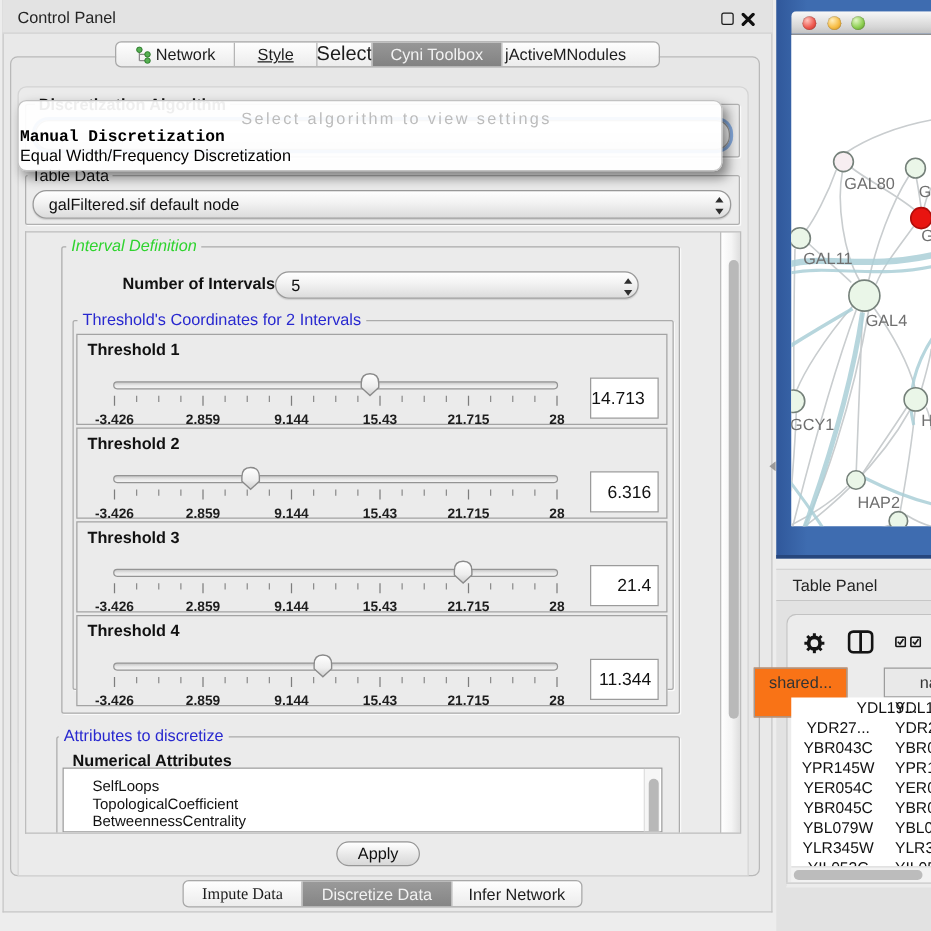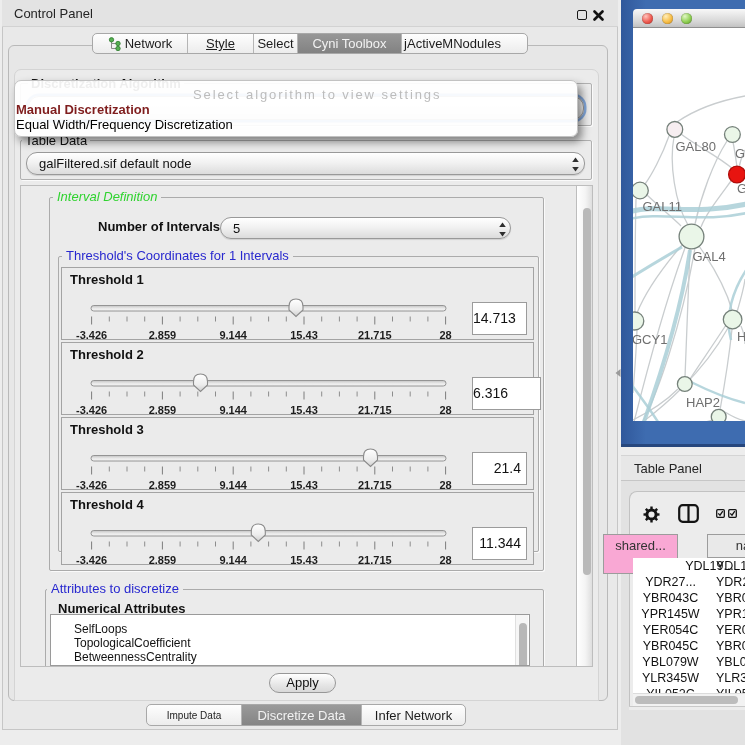--- a/index.html
+++ b/index.html
@@ -30,21 +30,21 @@
           <g stroke="#8a8a8a" stroke-width="1">
             <line x1="3.5" y1="3" x2="3.5" y2="11.5"></line>
             <line x1="3.5" y1="6.5" x2="10" y2="6.5"></line>
             <line x1="3.5" y1="11.5" x2="10" y2="11.5"></line>
           </g>
           <circle cx="3.5" cy="2.8" r="2.2" fill="#56b052" stroke="#2c7a2c" stroke-width="0.8"></circle>
           <circle cx="10" cy="6.5" r="2.2" fill="#56b052" stroke="#2c7a2c" stroke-width="0.8"></circle>
           <circle cx="10" cy="11.5" r="2.2" fill="#56b052" stroke="#2c7a2c" stroke-width="0.8"></circle>
         </svg>Network</div>
       <div style="width:66px;height:100%;display:flex;align-items:center;justify-content:center;font-size:13px;white-space:nowrap;border-left:1px solid #b5b5b5;color:#1c1c1c;text-decoration:underline;">Style</div>
-      <div style="width:44px;height:100%;display:flex;align-items:center;justify-content:center;font-size:13px;white-space:nowrap;border-left:1px solid #b5b5b5;color:#1c1c1c;">Select</div>
+      <div style="width:44px;height:100%;display:flex;align-items:center;justify-content:center;font-size:16px;white-space:nowrap;border-left:1px solid #b5b5b5;color:#1c1c1c;">Select</div>
       <div style="width:104px;height:100%;display:flex;align-items:center;justify-content:center;font-size:13px;white-space:nowrap;border-left:1px solid #b5b5b5;background:linear-gradient(#979797,#828282);color:#f2f2f2;">Cyni Toolbox</div>
       <div style="width:102px;height:100%;display:flex;align-items:center;justify-content:center;font-size:13px;white-space:nowrap;border-left:1px solid #b5b5b5;color:#1c1c1c;">jActiveMNodules</div>
     </div>
     <div class="grp" style="left:20px;top:83px;width:572px;height:43px;border-color:#b0b0b0;"></div>
     <div class="lbl b" style="left:28px;top:76px;background:#ebebeb;padding:0 3px;">Discretization Algorithm</div>
     <div class="combo" style="left:28px;top:96px;width:556px;height:24px;box-shadow:0 0 0 2.5px rgba(106,152,216,0.8);"></div>
     <div class="grp" style="left:20px;top:140px;width:572px;height:40px;border-color:#b0b0b0;"></div>
     <div class="lbl" style="left:22px;top:133px;background:#ebebeb;padding:0 3px;">Table Data</div>
     <div class="combo" style="left:26px;top:152px;width:559px;height:23px;line-height:22px;padding-left:12px;">galFiltered.sif default node</div>
     <svg class="abs" style="left:571px;top:157px;" width="9" height="15">
@@ -54,21 +54,21 @@
     <div class="abs" style="left:20px;top:185px;width:556px;height:482px;border:1px solid #bdbdbd;border-right:none;background:#ebebeb;overflow:hidden;" id="vp">
       <div class="grp" style="left:28px;top:11px;width:495px;height:374px;"></div>
       <div class="gtitle" style="left:32px;color:#2fd32f;top:3px;font-style:italic;">Interval Definition</div>
       <div class="lbl b" style="left:77px;top:33px;">Number of Intervals</div>
       <div class="combo" style="left:199px;top:31px;width:291px;height:22px;line-height:21px;padding-left:12px;">5</div>
       <svg class="abs" style="left:477px;top:36px;" width="9" height="15">
         <path d="M4.5 0.5 L7.8 5 L1.2 5 Z" fill="#2e2e2e"></path>
         <path d="M4.5 14.5 L7.8 10 L1.2 10 Z" fill="#2e2e2e"></path>
       </svg>
       <div class="grp" style="left:37px;top:70px;width:481px;height:296px;"></div>
-      <div class="gtitle" style="left:41px;top:62px;color:#2828cf;">Threshold's Coordinates for 1 Intervals</div>
+      <div class="gtitle" style="left:41px;top:62px;color:#2828cf;">Threshold's Coordinates for 2 Intervals</div>
       <div class="abs" style="left:40px;top:81px;width:473px;height:73px;border:1px solid #a3a3a3;background:#ebebeb;">
         <div class="lbl b" style="left:8px;top:4px;">Threshold 1</div>
         <svg width="473" height="73" style="position:absolute;left:0;top:0;">
           <defs>
             <linearGradient id="gg" x1="0" y1="0" x2="0" y2="1">
               <stop offset="0" stop-color="#c2c2c2"></stop>
               <stop offset="0.5" stop-color="#e8e8e8"></stop>
               <stop offset="1" stop-color="#f5f5f5"></stop>
             </linearGradient>
             <linearGradient id="tg" x1="0" y1="0" x2="0" y2="1">
@@ -147,21 +147,21 @@
           <line x1="365.9" y1="48.5" x2="365.9" y2="53.5" stroke="#8d8d8d" stroke-width="1"></line>
           <line x1="383.6" y1="48.5" x2="383.6" y2="56.5" stroke="#7d7d7d" stroke-width="1"></line>
           <text x="29.6" y="71" font-size="11" font-weight="bold" fill="#1d1d1d" text-anchor="middle" font-family="Liberation Sans,sans-serif">-3.426</text>
           <text x="100.4" y="71" font-size="11" font-weight="bold" fill="#1d1d1d" text-anchor="middle" font-family="Liberation Sans,sans-serif">2.859</text>
           <text x="171.2" y="71" font-size="11" font-weight="bold" fill="#1d1d1d" text-anchor="middle" font-family="Liberation Sans,sans-serif">9.144</text>
           <text x="242.0" y="71" font-size="11" font-weight="bold" fill="#1d1d1d" text-anchor="middle" font-family="Liberation Sans,sans-serif">15.43</text>
           <text x="312.8" y="71" font-size="11" font-weight="bold" fill="#1d1d1d" text-anchor="middle" font-family="Liberation Sans,sans-serif">21.715</text>
           <text x="383.6" y="71" font-size="11" font-weight="bold" fill="#1d1d1d" text-anchor="middle" font-family="Liberation Sans,sans-serif">28</text>
           <path d="M131.5,38.5 Q131.5,31 138.5,31 Q145.5,31 145.5,38.5 L 145.5,42 L 138.5,48.5 L 131.5,42 Z" fill="url(#tg)" stroke="#8a8a8a" stroke-width="1.1"></path>
         </svg>
-        <div class="abs" style="left:410px;top:34px;width:69px;height:33px;background:#fff;border:1px solid #9b9b9b;font-size:14px;color:#111;line-height:31px;padding-right:5px;">6.316</div>
+        <div class="abs" style="left:410px;top:34px;width:55px;height:33px;background:#fff;border:1px solid #9b9b9b;font-size:14px;color:#111;text-align:right;line-height:31px;padding-right:5px;">6.316</div>
       </div>
       <div class="abs" style="left:40px;top:231px;width:473px;height:73px;border:1px solid #a3a3a3;background:#ebebeb;">
         <div class="lbl b" style="left:8px;top:4px;">Threshold 3</div>
         <svg width="473" height="73" style="position:absolute;left:0;top:0;">
           <defs>
             <linearGradient id="gg" x1="0" y1="0" x2="0" y2="1">
               <stop offset="0" stop-color="#c2c2c2"></stop>
               <stop offset="0.5" stop-color="#e8e8e8"></stop>
               <stop offset="1" stop-color="#f5f5f5"></stop>
             </linearGradient>
@@ -256,30 +256,30 @@
       <div class="abs" style="left:29px;top:428px;width:480px;height:52px;background:#fff;border:1px solid #9a9a9a;overflow:hidden;">
         <div style="position:absolute;left:23px;top:7px;font-size:12px;color:#111;line-height:14px;">SelfLoops<br>TopologicalCoefficient<br>BetweennessCentrality</div>
         <div style="position:absolute;right:1px;top:0;width:13px;height:52px;background:#f6f6f6;border-left:1px solid #e0e0e0;"></div>
         <div style="position:absolute;right:2.5px;top:8px;width:8px;height:44px;background:#b8b8b8;border-radius:4px 4px 0 0;"></div>
       </div>
     </div>
     <div class="abs" style="left:576px;top:185px;width:17px;height:482px;background:linear-gradient(to right,#ffffff,#f4f4f4 55%,#dedede);border:1px solid #bdbdbd;border-left:1px solid #bdbdbd;"></div>
     <div class="abs" style="left:583px;top:208px;width:8px;height:367px;background:#b9b9b9;border-radius:4px;"></div>
     <div class="abs" style="left:269px;top:673px;width:67px;height:20px;border:1px solid #979797;border-radius:10px;background:linear-gradient(#ffffff,#e6e6e6 60%,#d8d8d8);font-size:13px;color:#111;text-align:center;line-height:18px;">Apply</div>
     <div class="abs" style="left:146px;top:704px;width:320px;height:22px;border:1px solid #a8a8a8;border-radius:5px;background:linear-gradient(#fefefe,#ececec);overflow:hidden;display:flex;">
-      <div style="width:94px;height:100%;display:flex;align-items:center;justify-content:center;font-size:10px;white-space:nowrap;color:#1c1c1c;">Impute Data</div>
+      <div style="width:94px;height:100%;display:flex;align-items:center;justify-content:center;font-size:13px;white-space:nowrap;color:#1c1c1c;font-family:Liberation Serif, serif;">Impute Data</div>
       <div style="width:120px;height:100%;display:flex;align-items:center;justify-content:center;font-size:13px;white-space:nowrap;border-left:1px solid #b5b5b5;background:linear-gradient(#9a9a9a,#858585);color:#f2f2f2;">Discretize Data</div>
       <div style="width:104px;height:100%;display:flex;align-items:center;justify-content:center;font-size:13px;white-space:nowrap;border-left:1px solid #b5b5b5;color:#1c1c1c;">Infer Network</div>
     </div>
     <svg class="abs" style="left:615px;top:369px;" width="6" height="8">
       <path d="M5.5,0 L5.5,8 L0.5,4 Z" fill="#9a9a9a"></path>
     </svg>
     <div class="abs" style="left:14px;top:80px;width:564px;height:57px;background:rgba(255,255,255,0.93);border:1px solid #c2c2c2;border-radius:7px;box-shadow:4px 5px 9px rgba(0,0,0,0.45);"></div>
     <div class="abs" style="left:193px;top:87px;font-size:13px;letter-spacing:1.9px;color:#bcbcbc;">Select algorithm to view settings</div>
-    <div class="abs b" style="left:16px;top:102px;font-size:13px;color:#7f1d1d;">Manual Discretization</div>
+    <div class="abs b" style="left:16px;top:102px;font-size:13px;color:#000000;font-family:Liberation Mono, monospace;">Manual Discretization</div>
     <div class="abs" style="left:16px;top:117px;font-size:13px;color:#000;">Equal Width/Frequency Discretization</div>
     <div class="abs" style="left:621px;top:0;width:124px;height:447px;background:linear-gradient(to right,#30589b,#3e6cb0 20%,#3e6cb0);"></div>
     <div class="abs" style="left:621px;top:444px;width:124px;height:3px;background:#27477d;"></div>
     <div class="abs" style="left:633px;top:9px;width:112px;height:19px;background:linear-gradient(#f8f8f8,#d6d6d6 70%,#c2c2c2);border-bottom:1px solid #8f8f8f;border-radius:4px 0 0 0;"></div>
     <div class="abs" style="left:642.0px;top:13px;width:11px;height:11px;border-radius:50%;background:radial-gradient(circle at 35% 30%,#ffc4bd,#ee5a50 55%,#c03028);box-shadow:inset 0 0 1px rgba(0,0,0,0.55);"></div>
     <div class="abs" style="left:661.5px;top:13px;width:11px;height:11px;border-radius:50%;background:radial-gradient(circle at 35% 30%,#ffeebb,#f7bd45 55%,#cf8f1e);box-shadow:inset 0 0 1px rgba(0,0,0,0.55);"></div>
     <div class="abs" style="left:681.2px;top:13px;width:11px;height:11px;border-radius:50%;background:radial-gradient(circle at 35% 30%,#e2f7c4,#8ecf52 55%,#5a9427);box-shadow:inset 0 0 1px rgba(0,0,0,0.55);"></div>
     <svg class="abs" style="left:633px;top:28px;background:#ffffff;" width="112" height="393" viewBox="0 0 112 393">
       <g fill="none" stroke="#c9cdcf" stroke-width="1.3">
         <path d="M 44,94 C 60,83 85,73 112,68"></path>
@@ -360,21 +360,21 @@
       <line x1="10.5" y1="1.2" x2="10.5" y2="17.8" stroke="#141414" stroke-width="2.2"></line>
     </svg>
     <svg class="abs" style="left:716px;top:509px;" width="9" height="9" viewBox="0 0 9 9">
       <rect x="0.7" y="0.7" width="7.6" height="7.6" rx="1" fill="none" stroke="#141414" stroke-width="1.3"></rect>
       <path d="M2.2,4.4 L4,6.2 L6.8,2.2" fill="none" stroke="#141414" stroke-width="1.3"></path>
     </svg>
     <svg class="abs" style="left:728px;top:509px;" width="9" height="9" viewBox="0 0 9 9">
       <rect x="0.7" y="0.7" width="7.6" height="7.6" rx="1" fill="none" stroke="#141414" stroke-width="1.3"></rect>
       <path d="M2.2,4.4 L4,6.2 L6.8,2.2" fill="none" stroke="#141414" stroke-width="1.3"></path>
     </svg>
-    <div class="abs" style="left:603px;top:534px;width:75px;height:40px;background:#f9a8d4;border:1px solid #9c9c9c;font-size:13px;color:#333;text-align:center;line-height:22px;">shared...</div>
+    <div class="abs" style="left:603px;top:534px;width:75px;height:40px;background:#f97316;border:1px solid #9c9c9c;font-size:13px;color:#333;text-align:center;line-height:22px;">shared...</div>
     <div class="abs" style="left:707px;top:534px;width:90px;height:24px;background:#e9e9e9;border:1px solid #9c9c9c;font-size:13px;color:#333;text-align:center;line-height:22px;">name</div>
     <div class="abs" style="left:633px;top:558px;width:112px;height:136px;background:#fff;overflow:hidden;">
       <div style="position:absolute;left:0;top:0px;width:75px;height:16px;font-size:12.5px;color:#111;text-align:center;line-height:16px;margin-left:39px;">YDL19...</div>
       <div style="position:absolute;left:83px;top:0px;width:70px;height:16px;font-size:12.5px;color:#111;line-height:16px;">YDL194W</div>
       <div style="position:absolute;left:0;top:16px;width:75px;height:16px;font-size:12.5px;color:#111;text-align:center;line-height:16px;">YDR27...</div>
       <div style="position:absolute;left:83px;top:16px;width:70px;height:16px;font-size:12.5px;color:#111;line-height:16px;">YDR277C</div>
       <div style="position:absolute;left:0;top:32px;width:75px;height:16px;font-size:12.5px;color:#111;text-align:center;line-height:16px;">YBR043C</div>
       <div style="position:absolute;left:83px;top:32px;width:70px;height:16px;font-size:12.5px;color:#111;line-height:16px;">YBR043C</div>
       <div style="position:absolute;left:0;top:48px;width:75px;height:16px;font-size:12.5px;color:#111;text-align:center;line-height:16px;">YPR145W</div>
       <div style="position:absolute;left:83px;top:48px;width:70px;height:16px;font-size:12.5px;color:#111;line-height:16px;">YPR145W</div>

